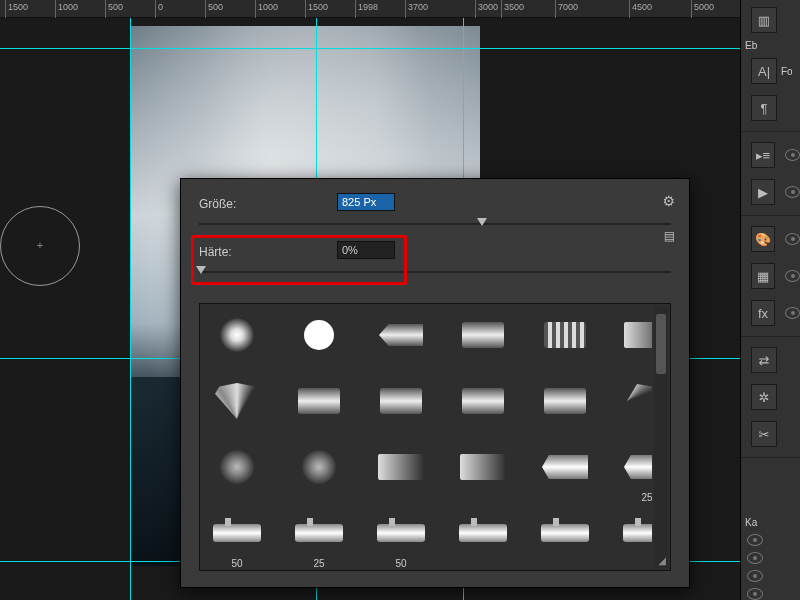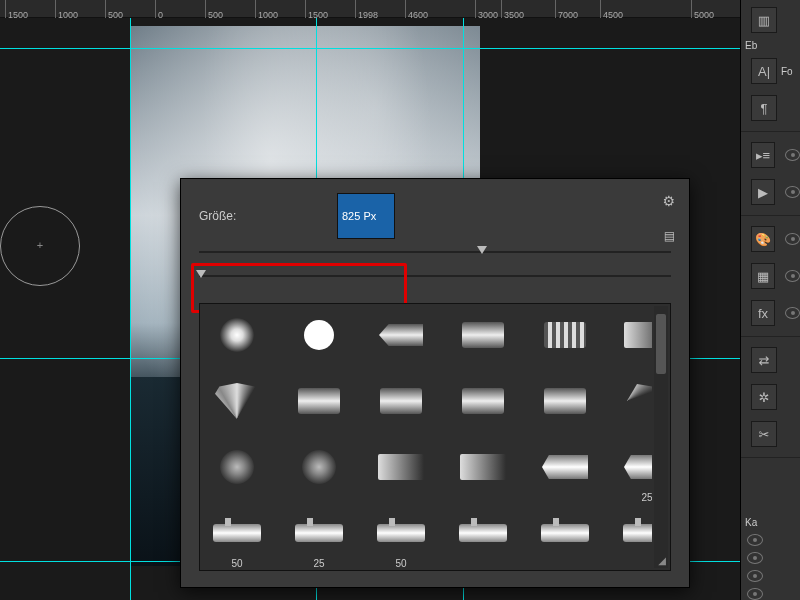--- a/index.html
+++ b/index.html
@@ -1,21 +1,21 @@
 <!DOCTYPE html>
 <html><head>
 <meta charset="utf-8">
 <style>
   * { margin:0; padding:0; box-sizing:border-box; font-family:"Segoe UI",Arial,sans-serif; }
   body { background:#1e1e1e; width:800px; height:600px; overflow:hidden; position:relative; color:#ccc; font-size:11px; }
 
   
   .ruler { position:absolute; left:0; top:0; height:18px; width:740px; background:#2a2a2a; border-bottom:1px solid #111; }
   .tick { position:absolute; top:0; height:18px; border-left:1px solid #666; }
-  .tick span { position:absolute; top:2px; left:2px; font-size:9px; color:#aaa;margin-top:8px; }
+  .tick span { position:absolute; top:2px; left:2px; font-size:9px; color:#aaa; }
 
   
   .canvas-wrap { position:absolute; left:0; top:18px; width:740px; height:582px; background:#1a1a1a; overflow:hidden; }
   .guide-h { position:absolute; left:0; width:100%; height:1px; background:#00e0e0; }
   .guide-v { position:absolute; top:0; height:100%; width:1px; background:#00e0e0; }
   .photo { position:absolute; left:130px; top:8px; width:350px; height:540px; background:linear-gradient(to bottom,#6b7a85 0%,#c8d0d6 35%,#9fb0bb 55%,#2a3a44 68%,#101a22 100%); }
   .photo::before{content:"";position:absolute;inset:0;background:radial-gradient(ellipse at 40% 25%,rgba(255,255,255,.55),transparent 55%),radial-gradient(ellipse at 70% 15%,rgba(255,255,255,.35),transparent 50%);}
   .photo::after{content:"";position:absolute;left:0;right:0;bottom:0;height:35%;background:linear-gradient(to bottom,#1a2a33,#0a1218);}
 
   .brush-cursor { position:absolute; left:0px; top:188px; width:80px; height:80px; border:1px solid #999; border-radius:50%; }
@@ -26,23 +26,23 @@
   .side-btn { width:26px; height:26px; margin:4px 0 4px 6px; background:#3a3a3a; border:1px solid #1a1a1a; display:flex; align-items:center; justify-content:center; color:#bbb; font-size:13px; }
   .side-row{display:flex;align-items:center;gap:4px;margin:3px 0 3px 4px;}
   .side-label{font-size:10px;color:#ccc;}
   .eye{width:16px;height:12px;border:1px solid #777;border-radius:50%;position:relative;margin-left:6px;margin-top:6px;margin-bottom:6px;}
   .eye::after{content:"";position:absolute;left:5px;top:3px;width:4px;height:4px;background:#777;border-radius:50%;}
   .sep{height:1px;background:#222;margin:6px 0;}
 
   
   .popup { position:absolute; left:180px; top:178px; width:510px; height:410px; background:#3a3a3a; border:1px solid #000; box-shadow:0 4px 18px rgba(0,0,0,.7); }
   .popup-inner{padding:14px 18px;}
-  .row{display:flex;align-items:center;gap:8px;margin-bottom:6px;}
+  .row{display:flex;align-items:flex-end;gap:8px;margin-bottom:6px;}
   .row label{width:130px;color:#ccc;font-size:12px;}
-  .row input{width:58px;background:#222;color:#ccc;border:1px solid #111;padding:16px 4px;font-size:11px;text-align:left;}
+  .row input{width:58px;background:#222;color:#ccc;border:1px solid #111;padding:2px 4px;font-size:11px;text-align:left;}
   .row input.sel{background:#1a63a8;color:#fff;}
   .slider{position:relative;height:14px;margin-bottom:10px;}
   .slider .track{position:absolute;left:0;right:0;top:6px;height:2px;background:#222;}
   .slider .thumb{position:absolute;top:1px;width:0;height:0;border-left:5px solid transparent;border-right:5px solid transparent;border-top:8px solid #bbb;}
   .highlight{position:absolute;border:3px solid #e00000;border-radius:2px;pointer-events:none;}
   .gear{position:absolute;right:14px;top:14px;color:#bbb;font-size:14px;}
   .flyout{position:absolute;right:14px;top:50px;color:#bbb;font-size:12px;}
 
   .presets{position:absolute;left:18px;right:18px;top:124px;bottom:16px;background:#2e2e2e;border:1px solid #111;overflow:hidden;}
   .presets-inner{position:absolute;inset:0 18px 0 0;overflow:hidden;padding:8px;}
@@ -91,32 +91,32 @@
   <div class="tick" style="left:255px">
       <span>1000</span>
     </div>
   <div class="tick" style="left:305px">
       <span>1500</span>
     </div>
   <div class="tick" style="left:355px">
       <span>1998</span>
     </div>
   <div class="tick" style="left:405px">
-      <span>4600</span>
+      <span>3700</span>
     </div>
   <div class="tick" style="left:475px">
       <span>3000</span>
     </div>
   <div class="tick" style="left:501px">
       <span>3500</span>
     </div>
   <div class="tick" style="left:555px">
       <span>7000</span>
     </div>
-  <div class="tick" style="left:600px">
+  <div class="tick" style="left:629px">
       <span>4500</span>
     </div>
   <div class="tick" style="left:691px">
       <span>5000</span>
     </div>
 </div>
 
 <div class="canvas-wrap">
   <div class="photo"></div>
   <div class="guide-h" style="top:30px"></div>
@@ -135,20 +135,24 @@
     <div class="row">
       <label>Größe:</label>
       <input class="sel" value="825 Px" style="">
     </div>
     <div class="slider">
       <div class="track"></div>
         <div class="thumb" style="left:278px"></div>
     </div>
 
     <div style="position:relative">
+      <div class="row">
+        <label>Härte:</label>
+        <input value="0%" style="">
+      </div>
       <div class="slider">
         <div class="track"></div>
           <div class="thumb" style="left:-3px"></div>
       </div>
       <div class="highlight" style="left:-8px;top:-6px;width:216px;height:50px"></div>
     </div>
   </div>
 
   <div class="presets">
     <div class="presets-inner">

